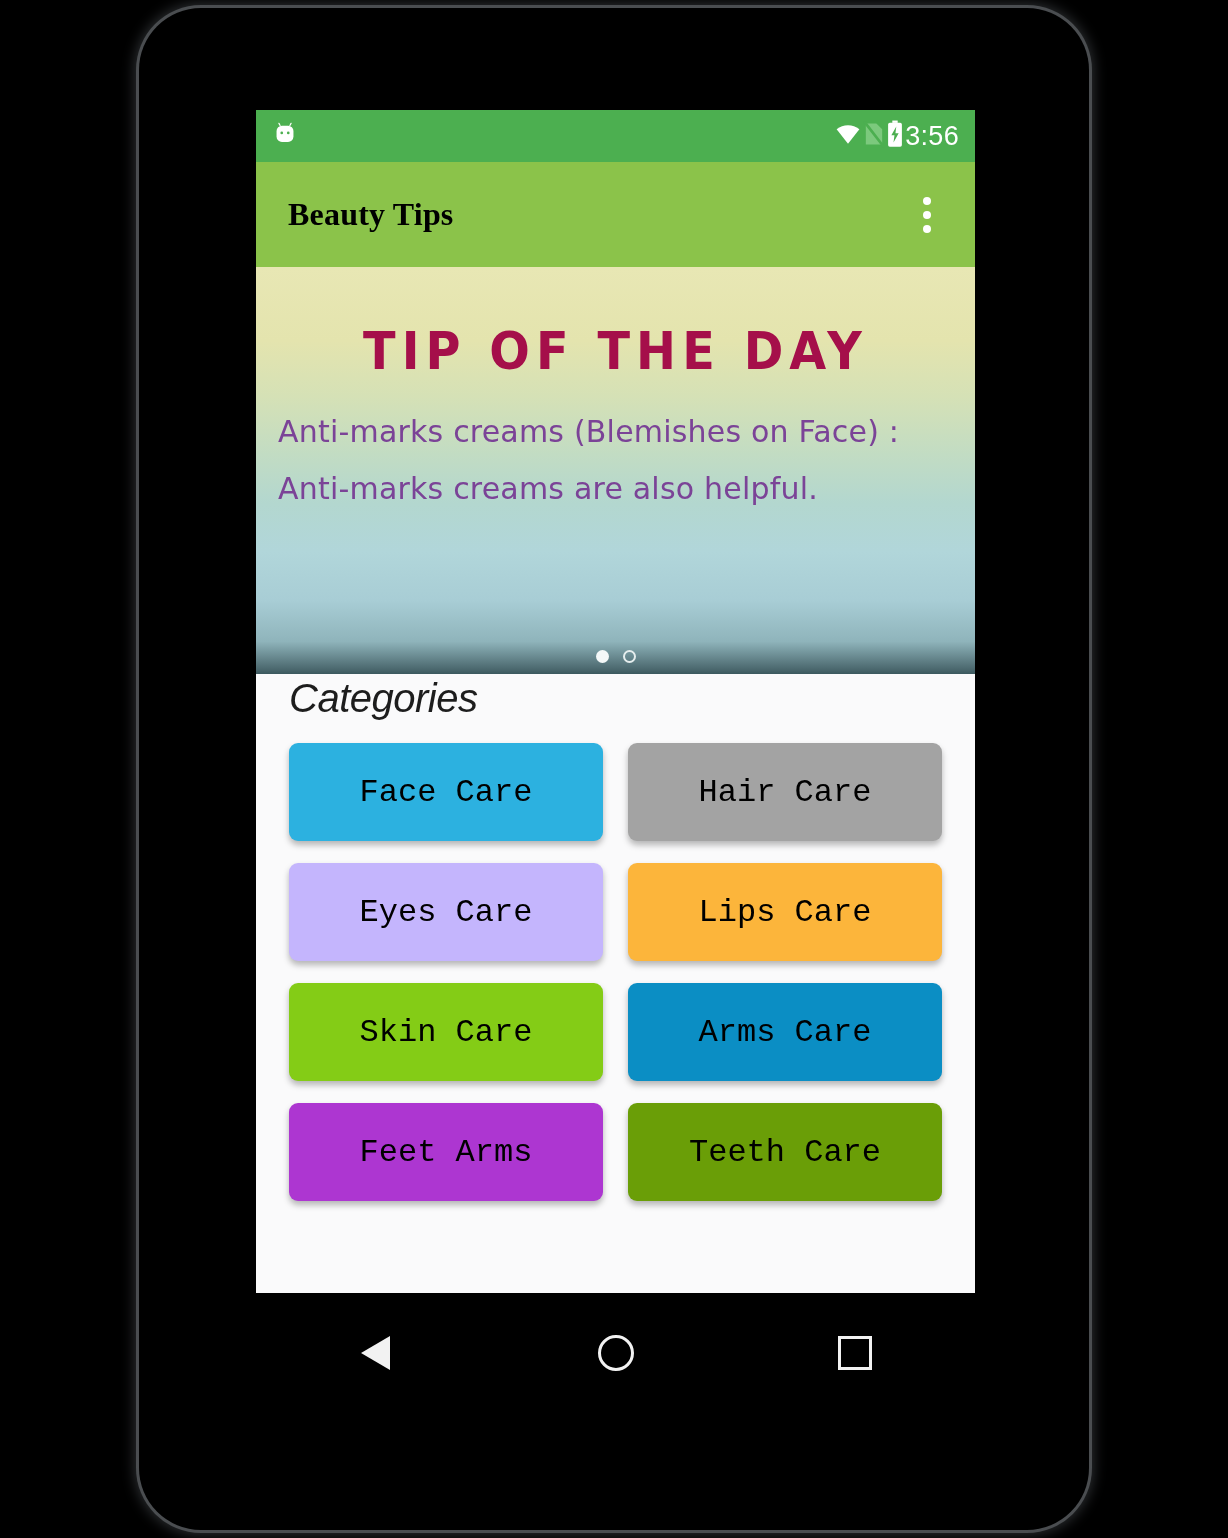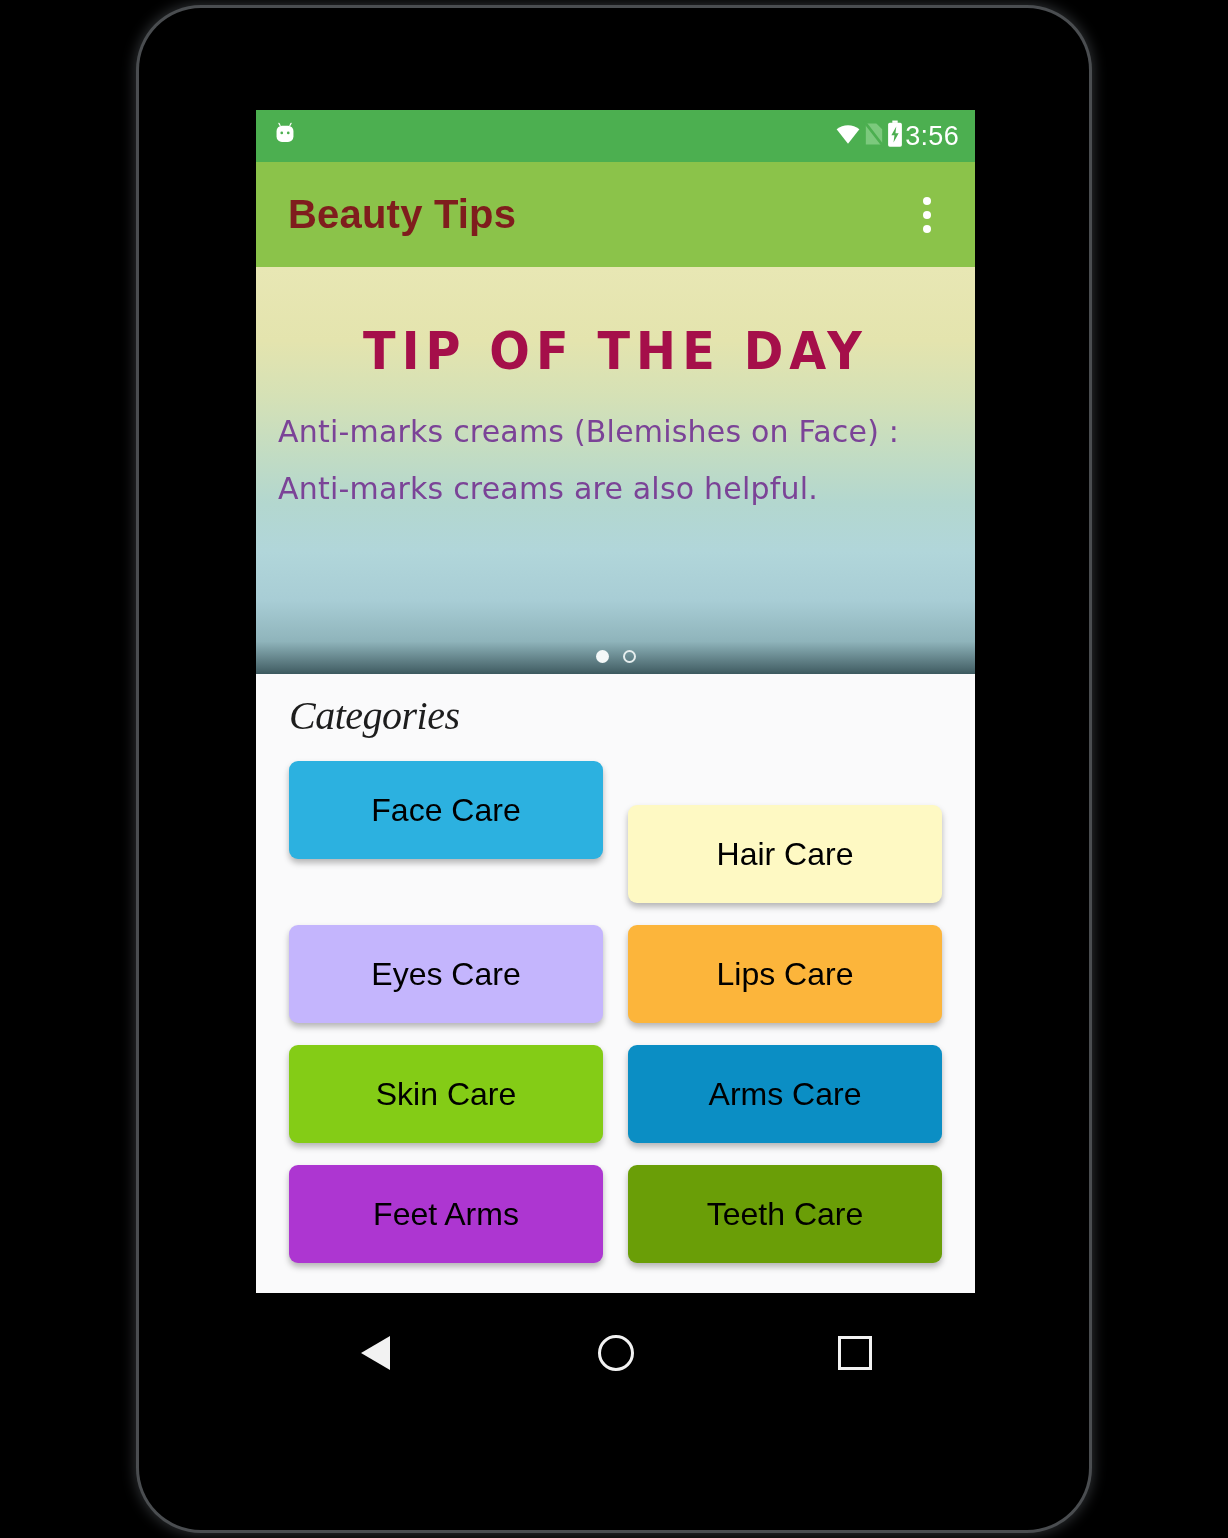--- a/index.html
+++ b/index.html
@@ -65,24 +65,25 @@
   
   #app-bar {
     height: 105px;
     background: #8bc34a;
     display: flex;
     align-items: center;
     padding: 0 28px 0 32px;
     box-sizing: border-box;
   }
   #app-bar-title {
-    color: #7f1d1d;
-    font-size: 40px;
+    color: #000000;
+    font-size: 32px;
     font-weight: bold;
     letter-spacing: 0.2px;
+    font-family: Liberation Serif, serif;
   }
   #overflow-menu {
     margin-left: auto;
     width: 40px;
     height: 56px;
     display: flex;
     flex-direction: column;
     align-items: center;
     justify-content: center;
     gap: 6px;
@@ -151,44 +152,44 @@
   .dot.inactive { background: transparent; border: 2px solid #e6eeee; }
 
   
   #categories-section {
     background: #fafafb;
     height: 619px;
     padding: 0 33px;
     box-sizing: border-box;
   }
   #categories-heading {
-    padding-top: 18px;
+    padding-top: 2px;
     color: #1d1d1d;
     font-size: 40px;
     font-style: italic;
-    font-family: Liberation Serif, serif;
+    font-family: Liberation Sans, sans-serif;
     letter-spacing: -0.5px;
   }
   #category-grid {
     margin-top: 22px;
     display: grid;
     grid-template-columns: 1fr 1fr;
     column-gap: 25px;
     row-gap: 22px;
   }
   .cat-btn {
     height: 98px;
     border-radius: 9px;
     border: none;
     display: flex;
     align-items: center;
     justify-content: center;
     color: #000000;
     font-size: 32px;
-    font-family: Liberation Sans, sans-serif;
+    font-family: Liberation Mono, monospace;
     box-shadow: 0 4px 6px rgba(0,0,0,0.28);
     cursor: pointer;
     padding: 0;
   }
 
   
   #nav-bar {
     position: absolute;
     left: 256px;
     top: 1293px;
@@ -281,21 +282,21 @@
       <span class="dot inactive"></span>
     </div>
   </div>
 
   <div id="categories-section">
     <div id="categories-heading">Categories</div>
     <div id="category-grid">
         <button class="cat-btn" style="background: rgb(44, 177, 224);">
           <span>Face Care</span>
         </button>
-        <button class="cat-btn" style="background: #fef9c3; margin-top: 44px;">
+        <button class="cat-btn" style="background: #a3a3a3;">
           <span>Hair Care</span>
         </button>
         <button class="cat-btn" style="background: #c4b5fd;">
           <span>Eyes Care</span>
         </button>
         <button class="cat-btn" style="background: rgb(252, 181, 59);">
           <span>Lips Care</span>
         </button>
         <button class="cat-btn" style="background: #84cc16;">
           <span>Skin Care</span>

